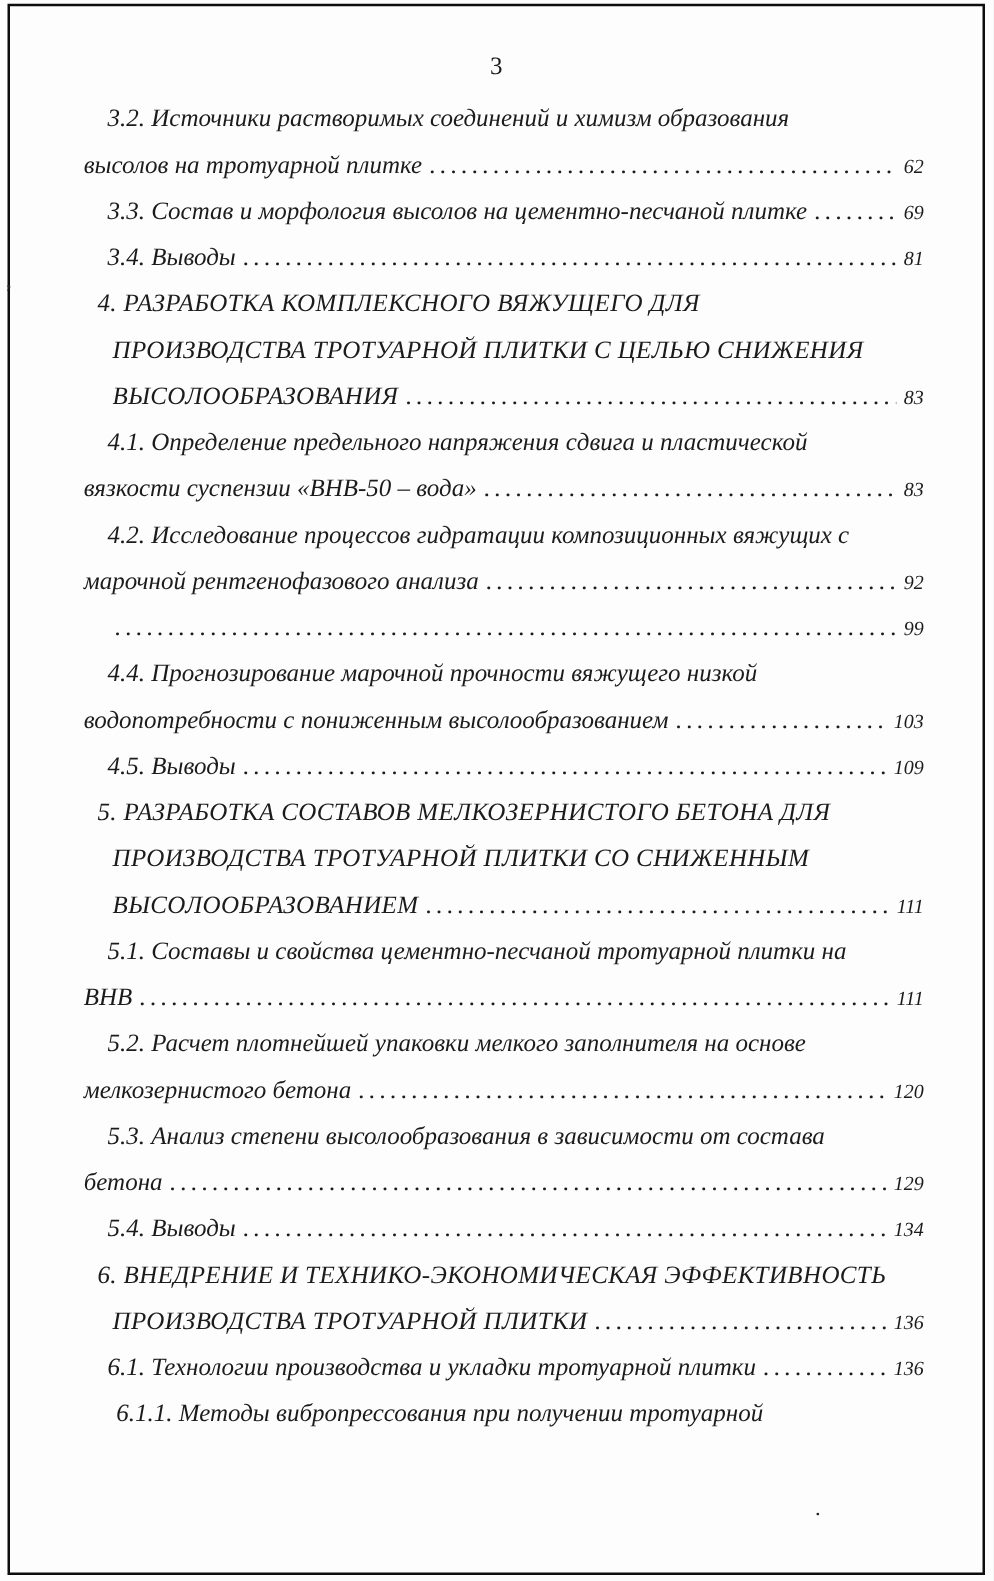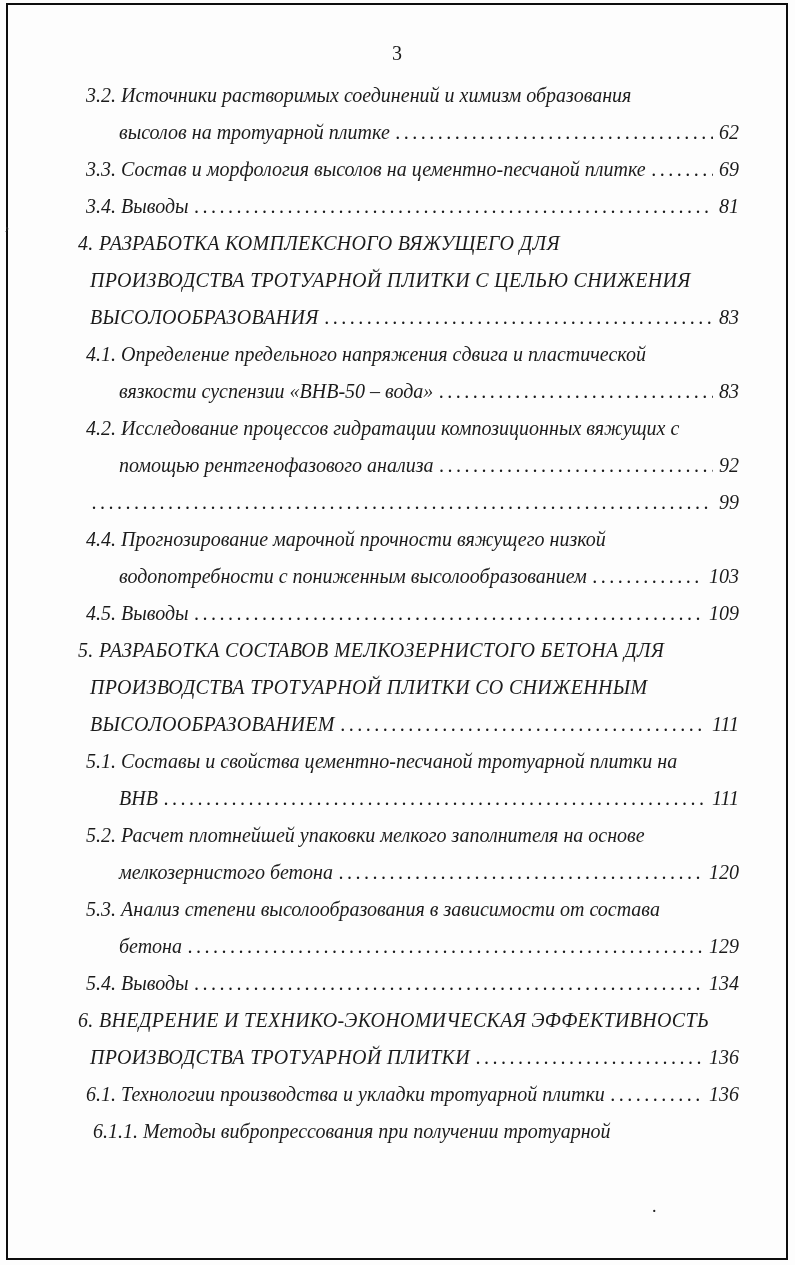--- a/index.html
+++ b/index.html
@@ -52,39 +52,39 @@
     font-style: italic;
   }
   .line-text {
     flex: 0 0 auto;
     white-space: nowrap;
   }
   .level-chapter .line-text { letter-spacing: 0.3px; }
   .level-chapter.first   { padding-left: 78px; }
   .level-chapter.cont    { padding-left: 90px; }
   .level-section.first   { padding-left: 86px; }
-  .level-section.cont    { padding-left: 119px; }
+  .level-section.cont    { padding-left: 67px; }
   .level-subsection.first{ padding-left: 93px; }
   .leader {
     flex: 1 1 auto;
     overflow: hidden;
     white-space: nowrap;
     min-width: 10px;
     margin: 0 4px 0 6px;
     align-self: baseline;
   }
   .leader::after {
     content: "..........................................................................................................................................................";
     letter-spacing: 3.5px;
     font-size: 20px;
   }
   .pagenum {
     flex: 0 0 auto;
     margin-left: 2px;
-    font-size: 20px;
+    font-size: 16px;
   }
   .artifact {
     position: absolute;
     font-size: 18px;
     color: #222;
   }
   .artifact.left-mark { left: 4px; top: 224px; }
   .artifact.bottom-dot { left: 652px; top: 1196px; }
 </style>
 </head>
@@ -130,21 +130,21 @@
       </div>
       <div class="row level-section cont">
         <span class="line-text">вязкости суспензии «ВНВ-50 – вода»</span>
         <span class="leader"></span>
         <span class="pagenum">83</span>
       </div>
       <div class="row level-section first">
         <span class="line-text">4.2. Исследование процессов гидратации композиционных вяжущих с</span>
       </div>
       <div class="row level-section cont">
-        <span class="line-text">помощью рентгенофазового анализа</span>
+        <span class="line-text">марочной рентгенофазового анализа</span>
         <span class="leader"></span>
         <span class="pagenum">92</span>
       </div>
       <div class="row level-section first">
         <span class="leader"></span>
         <span class="pagenum">99</span>
       </div>
       <div class="row level-section first">
         <span class="line-text">4.4. Прогнозирование марочной прочности вяжущего низкой</span>
       </div>

